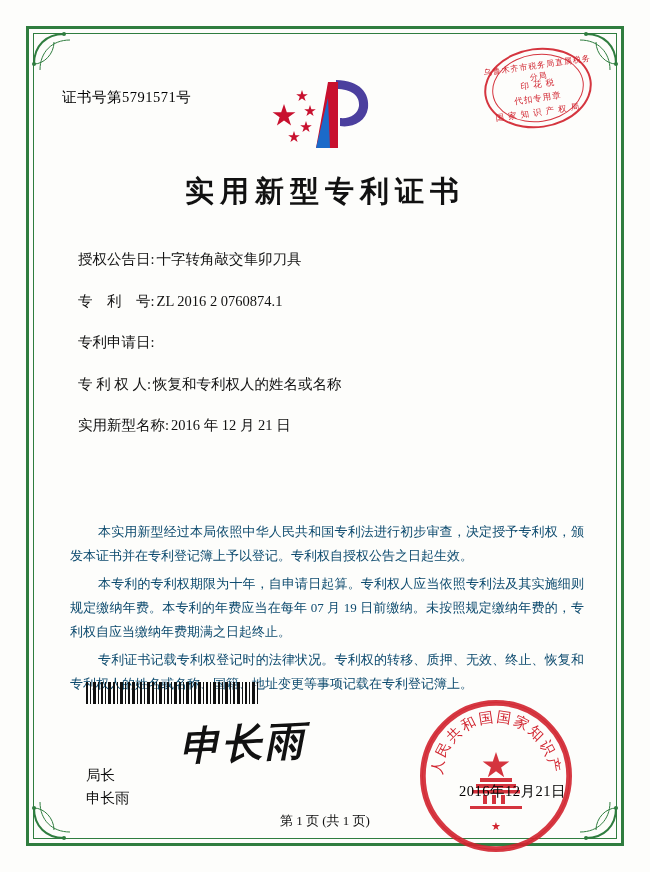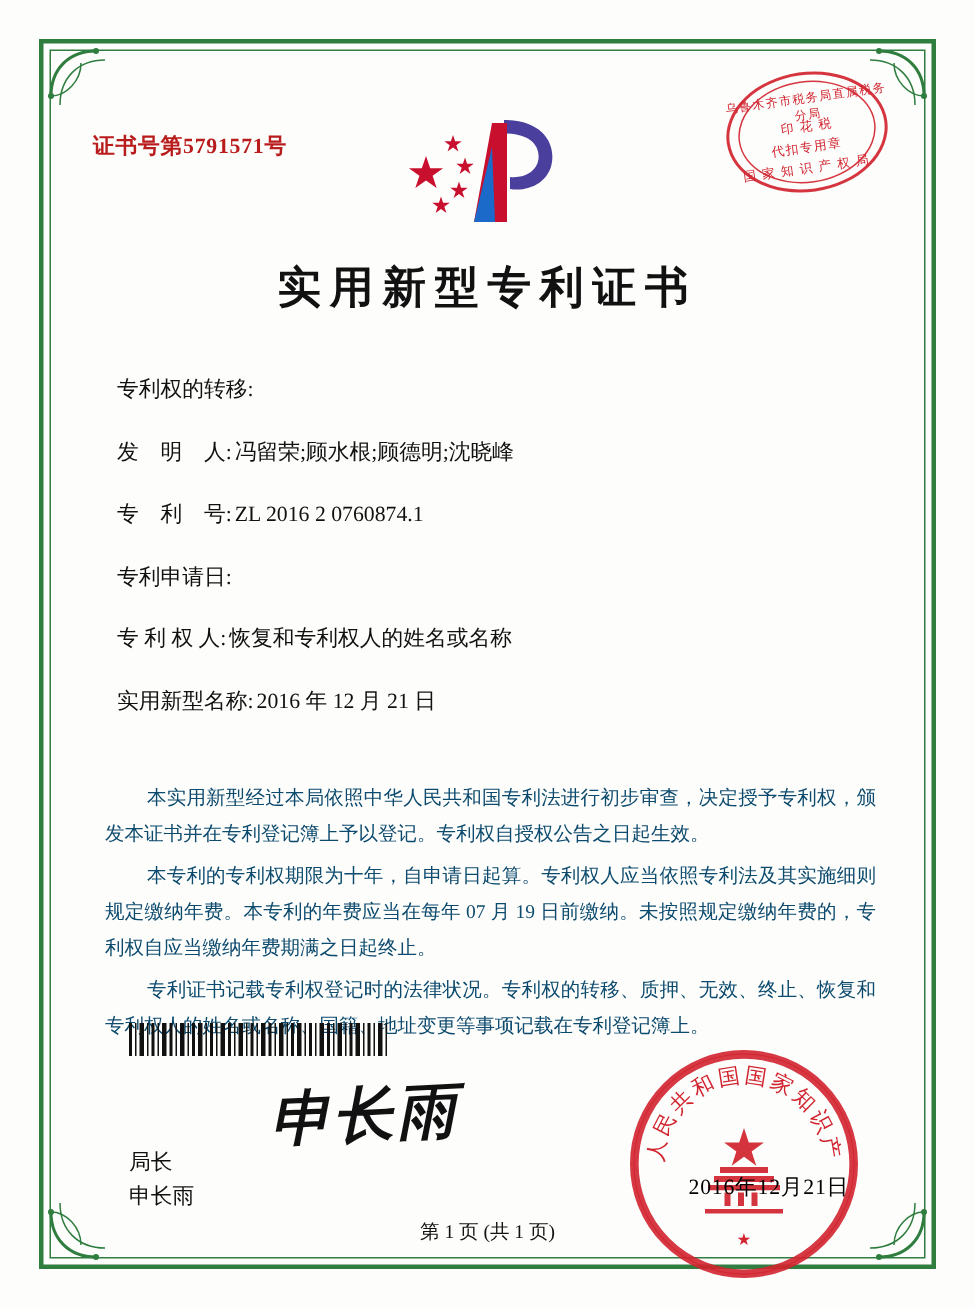--- a/index.html
+++ b/index.html
@@ -50,22 +50,21 @@
   .corner.bl { left: 30px;  bottom: 30px; transform: scaleY(-1); }
   .corner.br { right: 30px; bottom: 30px; transform: scale(-1,-1); }
 
   
   .cert-no {
     position: absolute;
     left: 62px;
     top: 88px;
     font-size: 14.5px;
     letter-spacing: 0.5px;
-    color: #b91c1c;
-    font-weight: bold;
+    color: #000000;
   }
 
   
   .seal-top {
     position: absolute;
     right: 58px;
     top: 48px;
     width: 108px;
     height: 80px;
   }
@@ -288,25 +287,22 @@
         <polygon points="56,47 57.4,51.2 61.8,51.2 58.2,53.8 59.6,58 56,55.4 52.4,58 53.8,53.8 50.2,51.2 54.6,51.2"></polygon>
         <polygon points="44,57 45.4,61.2 49.8,61.2 46.2,63.8 47.6,68 44,65.4 40.4,68 41.8,63.8 38.2,61.2 42.6,61.2"></polygon>
       </g>
     </svg>
   </div>
 
   <div class="title">实用新型专利证书</div>
 
   <div class="fields">
     <div class="field-row">
-      <span class="field-label">专利权的转移:</span>
-    </div>
-    <div class="field-row">
-      <span class="field-label">发　明　人:</span>
-      <span class="field-value">冯留荣;顾水根;顾德明;沈晓峰</span>
+      <span class="field-label">授权公告日:</span>
+      <span class="field-value">十字转角敲交隼卯刀具</span>
     </div>
     <div class="field-row">
       <span class="field-label">专　利　号:</span>
       <span class="field-value">ZL 2016 2 0760874.1</span>
     </div>
     <div class="field-row">
       <span class="field-label">专利申请日:</span>
     </div>
     <div class="field-row">
       <span class="field-label">专 利 权 人:</span>

